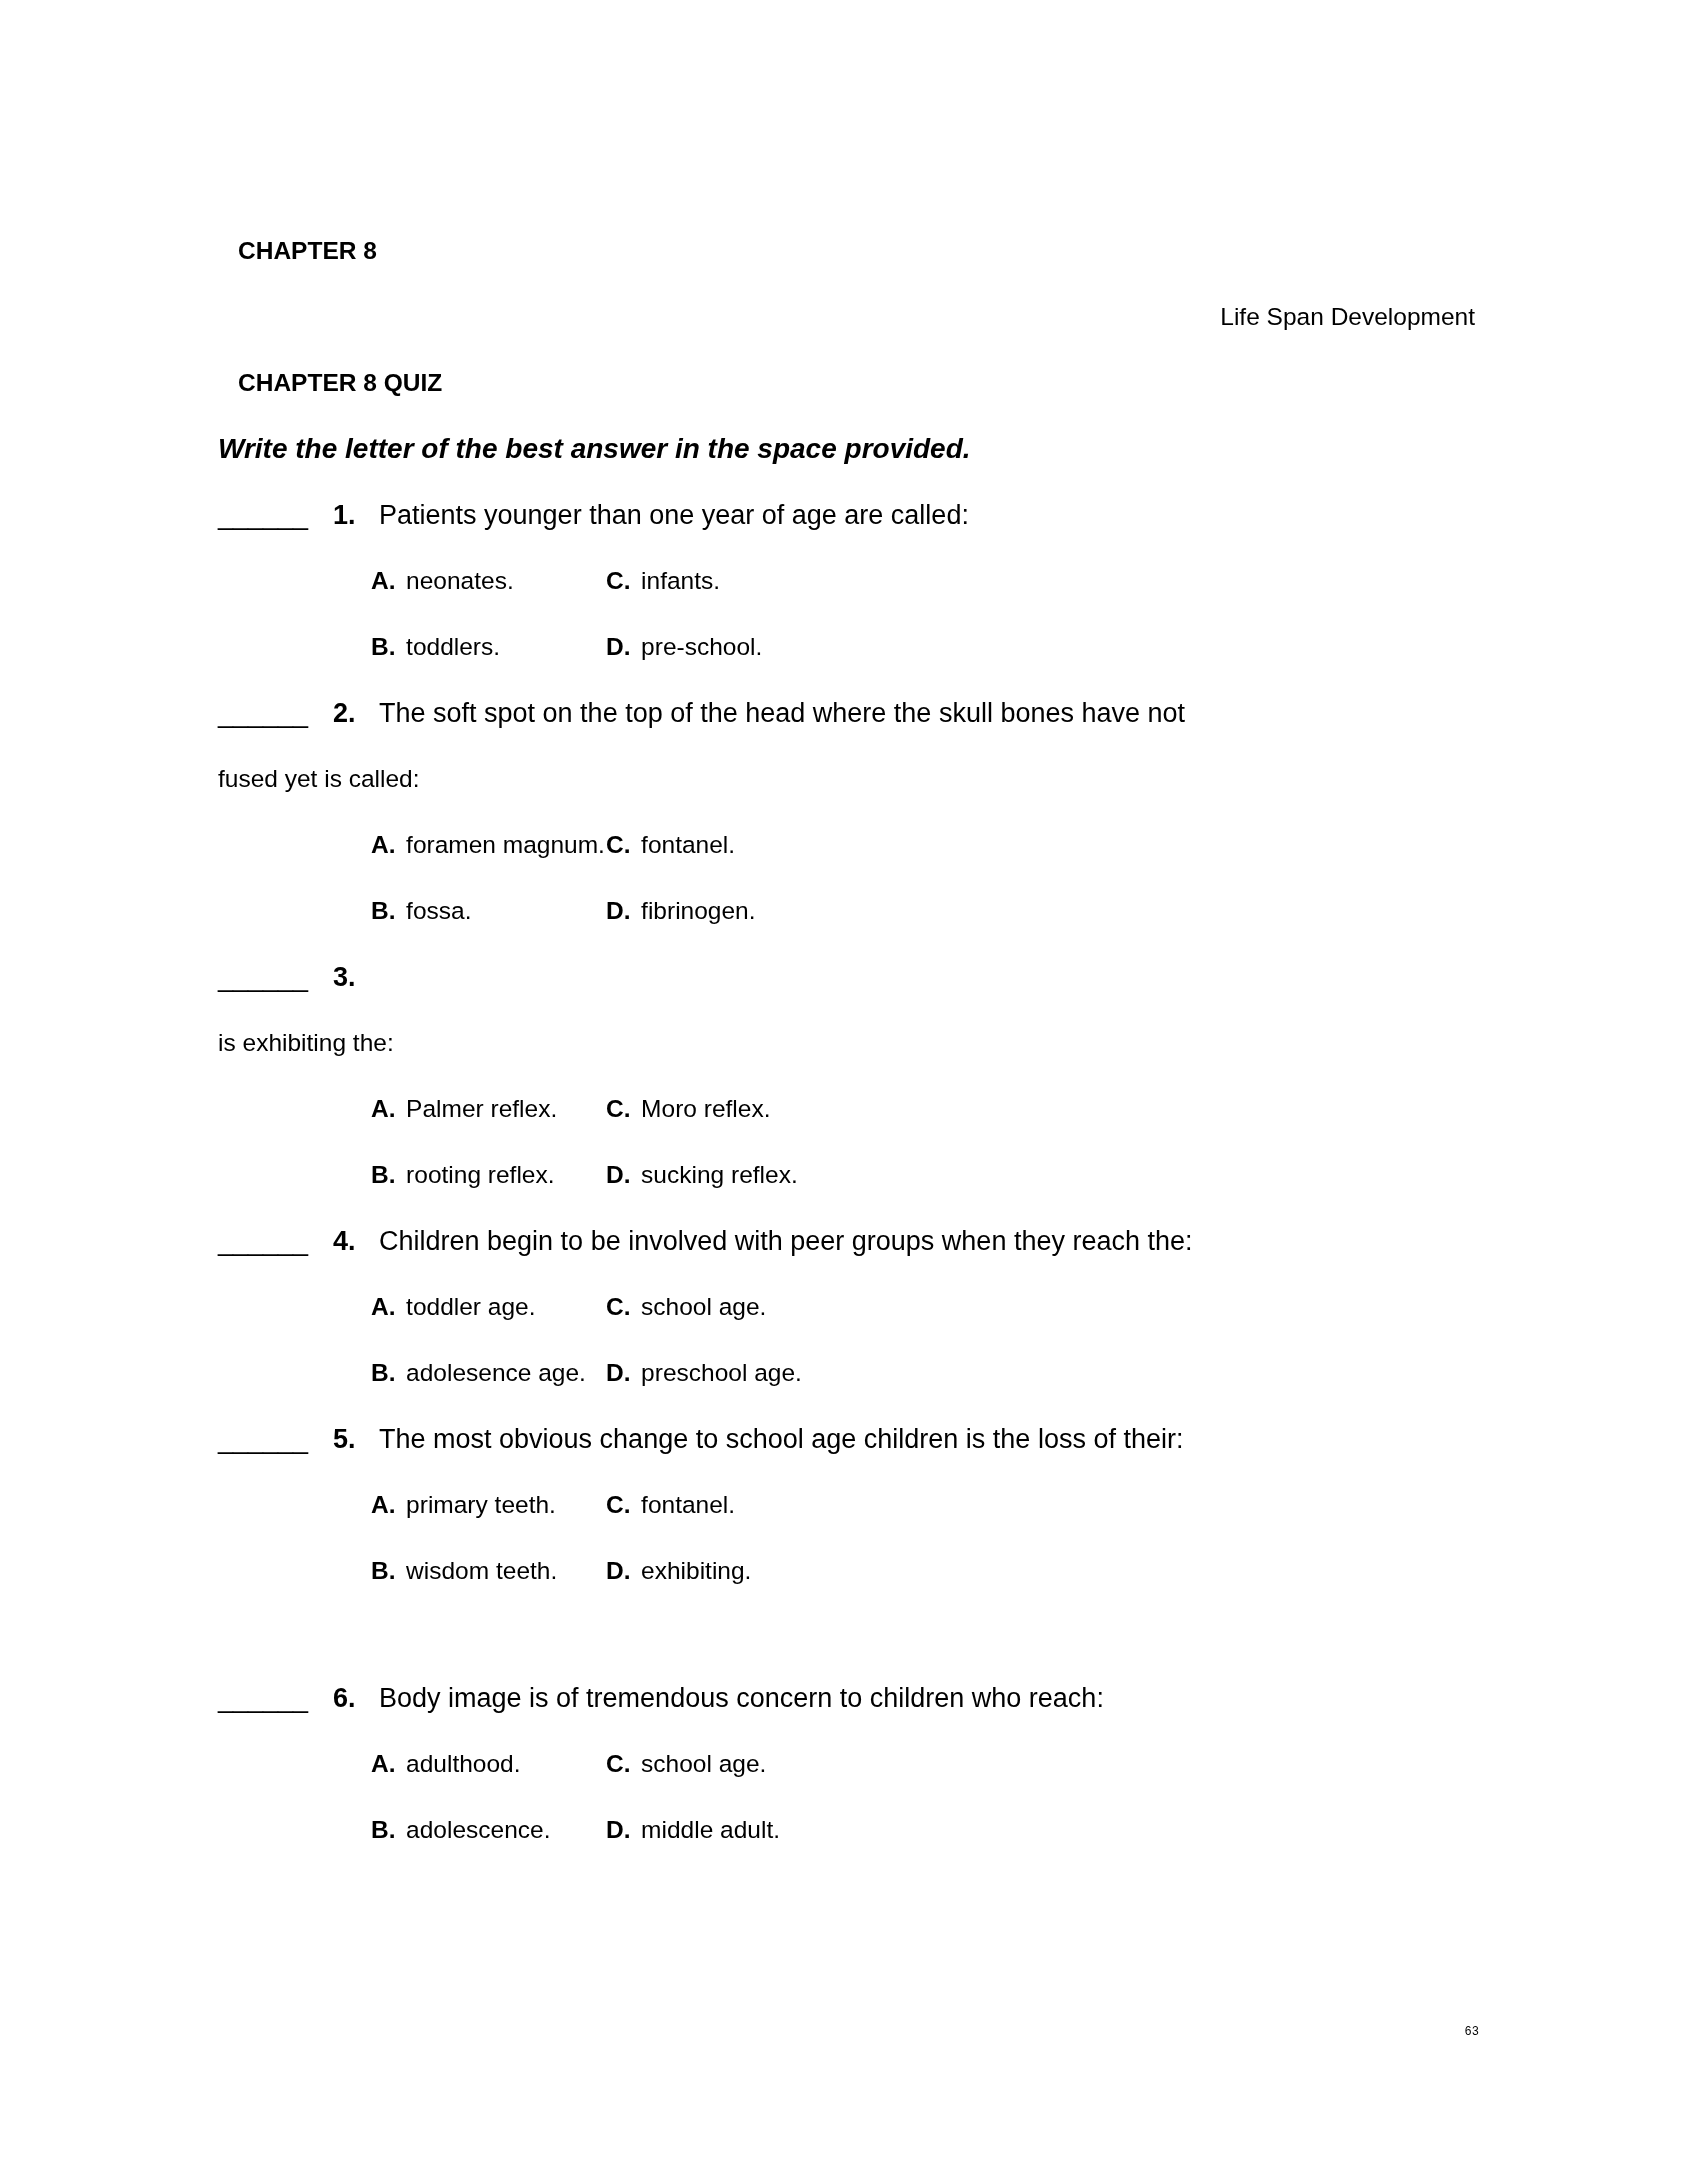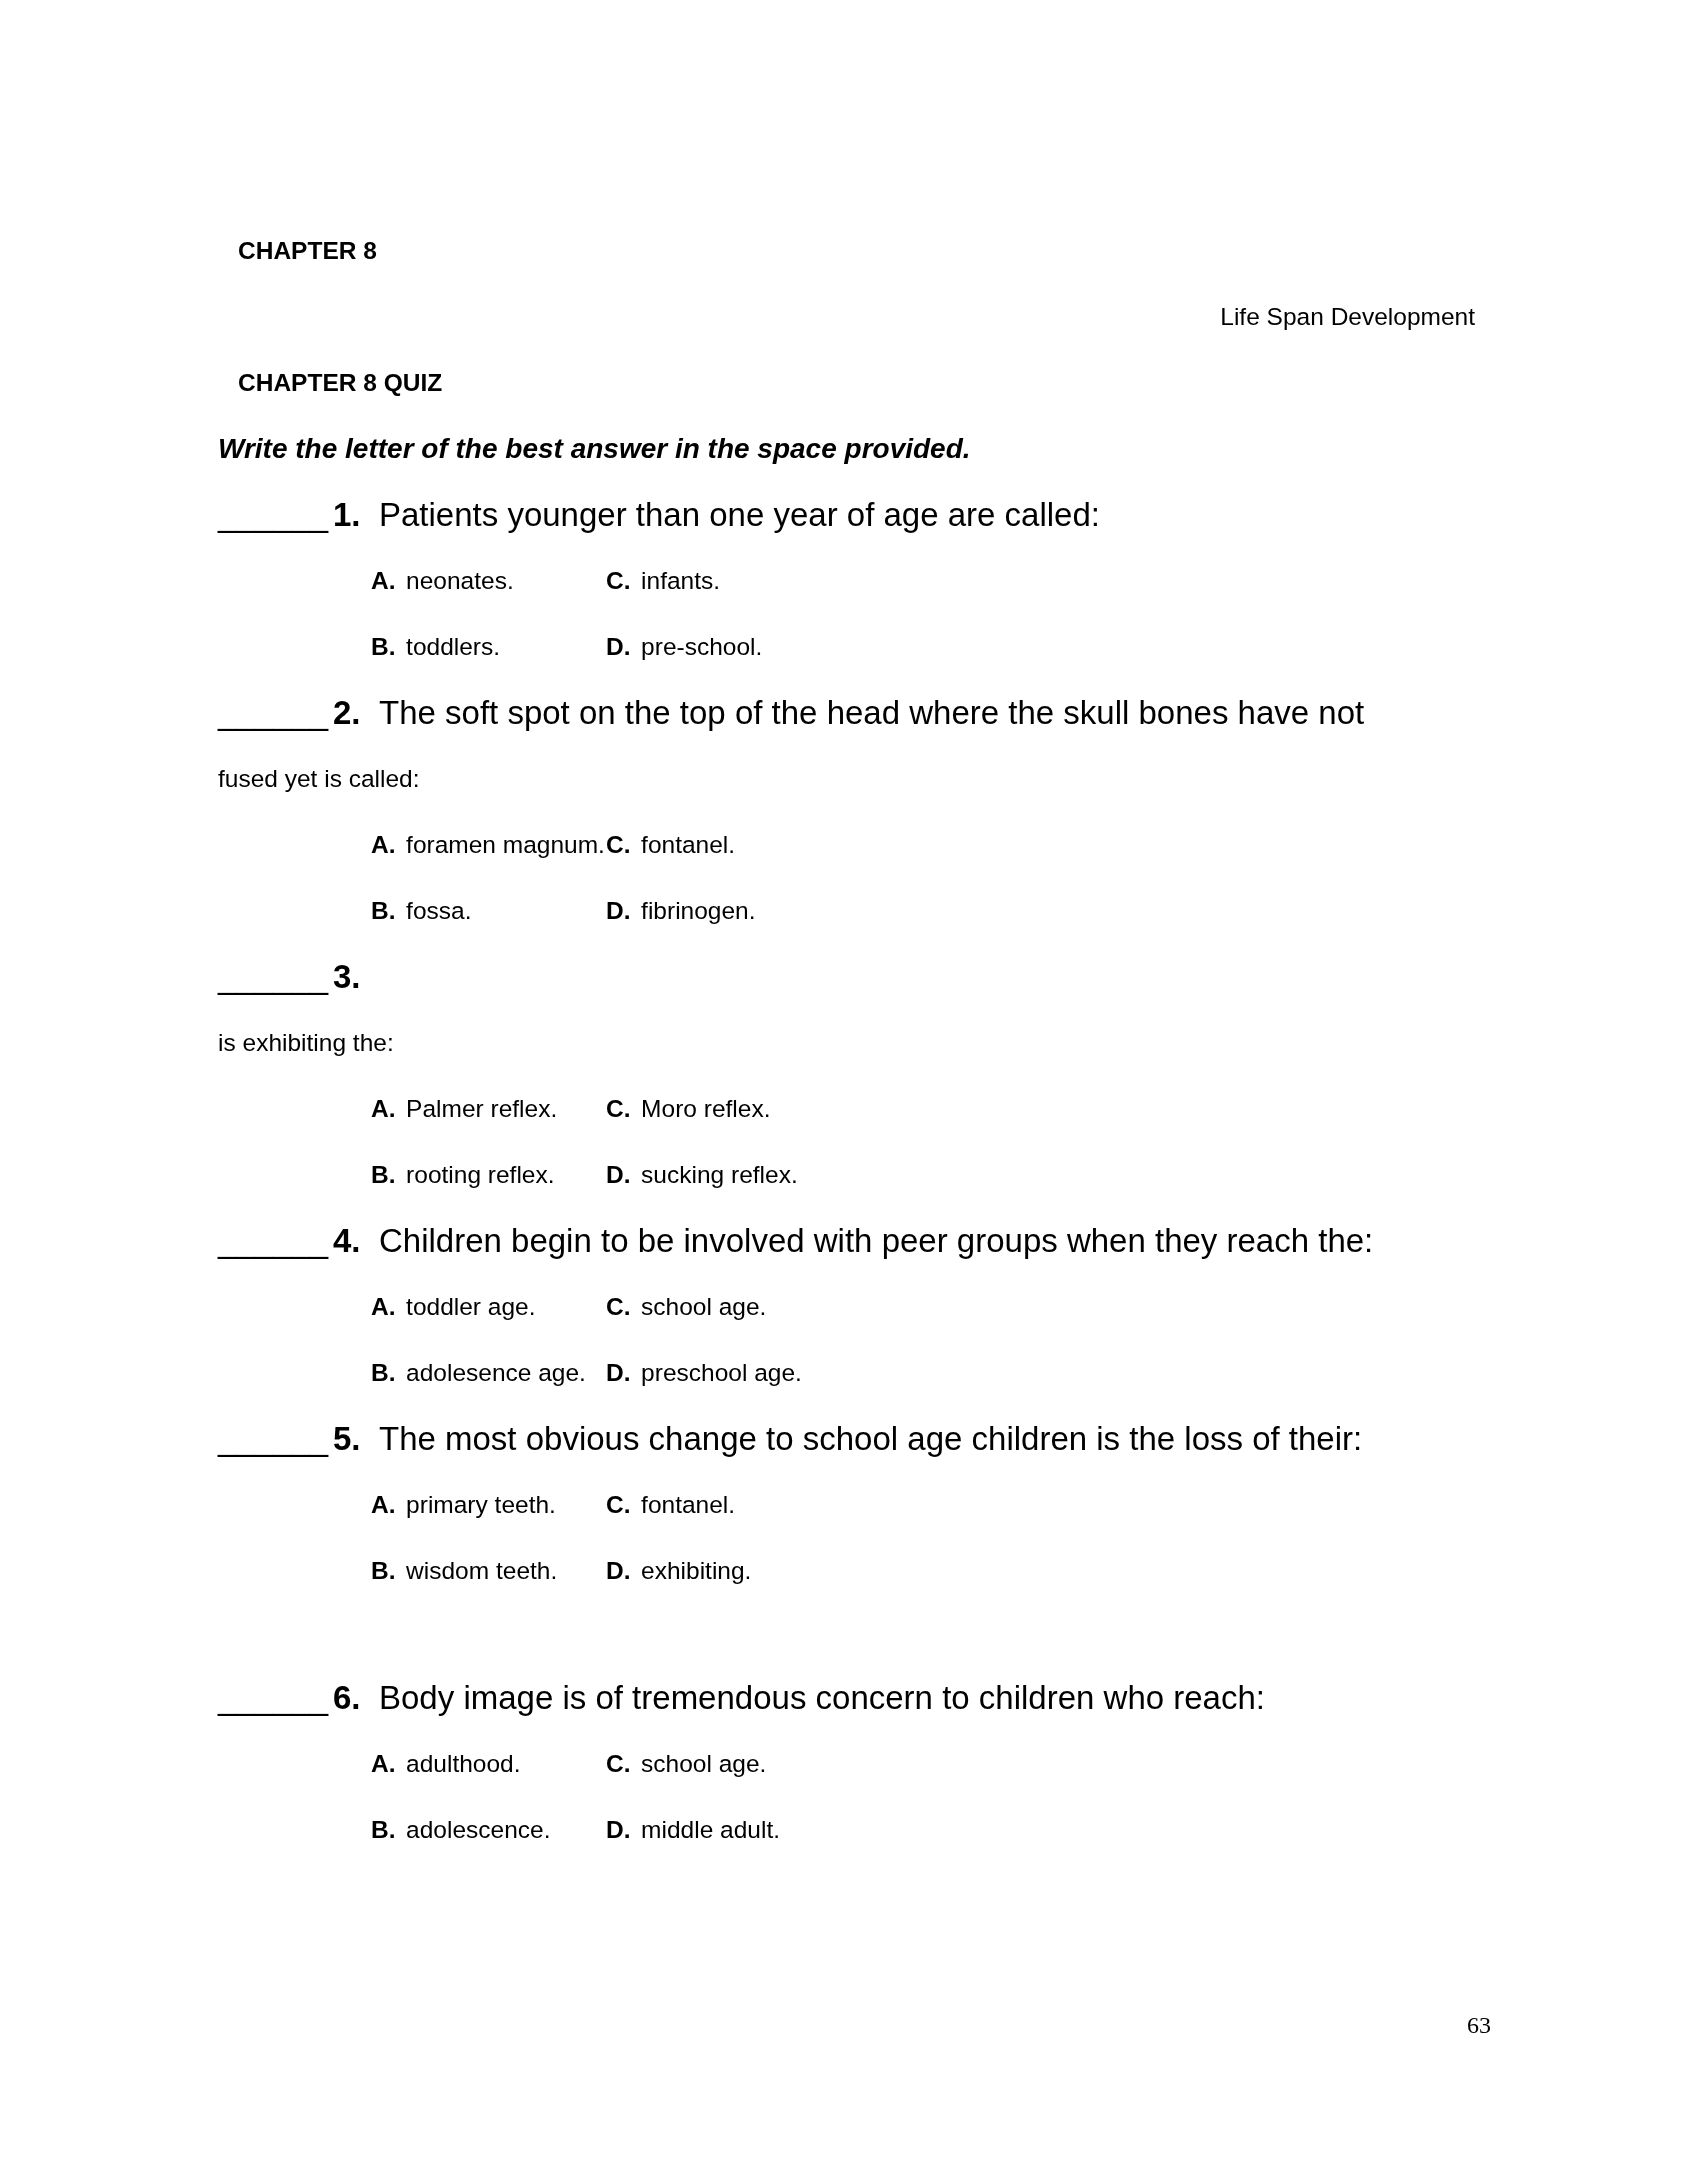--- a/index.html
+++ b/index.html
@@ -35,21 +35,21 @@
   }
   .instruction {
     font-weight: bold;
     font-style: italic;
     font-size: 28px;
     line-height: 66px;
   }
   .question {
     display: flex;
     align-items: baseline;
-    font-size: 33px;
+    font-size: 27px;
     line-height: 66px;
   }
   .blank {
     display: inline-block;
     width: 98px;
     letter-spacing: 0;
   }
   .qnum {
     font-weight: bold;
     display: inline-block;
@@ -79,24 +79,24 @@
   }
   .choice-letter {
     font-weight: bold;
     margin-right: 10.6px;
   }
   .gap {
     height: 61px;
   }
   .pagenum {
     position: absolute;
-    right: 196px;
+    right: 208px;
     bottom: 144px;
-    font-size: 24px;
-    font-family: Liberation Serif, serif;
+    font-size: 12px;
+    font-family: Liberation Mono, monospace;
   }
 </style>
 </head>
 <body>
 
 <div class="page">
   <div class="doc-body">
 
     <div class="heading">CHAPTER 8</div>
     <div class="subheading">Life Span Development</div>

